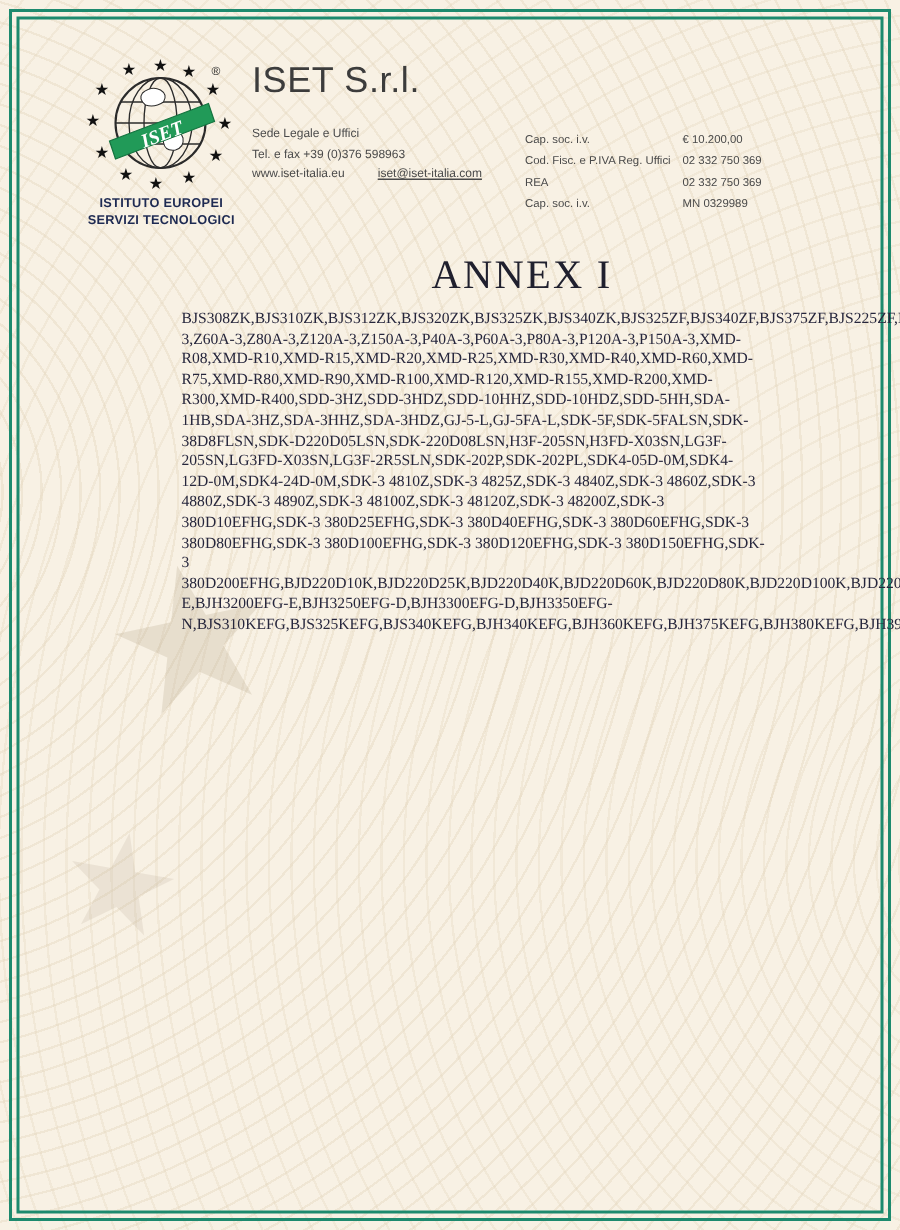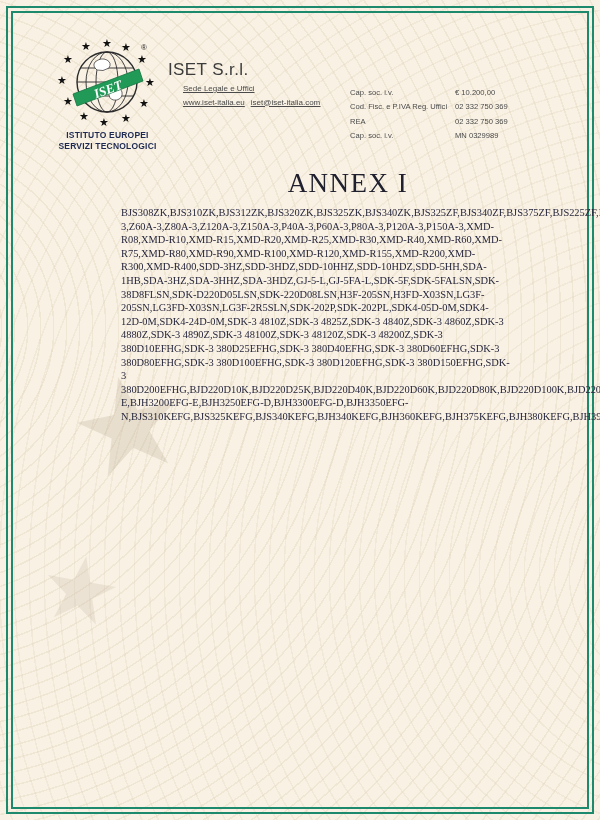--- a/index.html
+++ b/index.html
@@ -35,28 +35,28 @@
   
   .logo-block{position:absolute;left:50px;top:36px;width:115px;text-align:center;}
   .logo-svg{width:105px;height:92px;display:block;margin:0 auto;}
   .institute-name{
     margin-top:2px;font-weight:bold;font-size:8.5px;line-height:1.25;
     color:#1e2a52;letter-spacing:.2px;
   }
 
   
   .company-name{
-    position:absolute;left:168px;top:60px;
-    font-size:17px;color:#3c3c3c;letter-spacing:.4px;
+    position:absolute;left:168px;top:40px;
+    font-size:24px;color:#3c3c3c;letter-spacing:.4px;
   }
   .address-block{
-    position:absolute;left:183px;top:82px;
-    font-size:8px;color:#4a4a4a;line-height:13.5px;text-decoration:underline;
+    position:absolute;left:168px;top:82px;
+    font-size:8px;color:#4a4a4a;line-height:13.5px;
   }
-  .address-block .email{text-decoration:underline;margin-left:6px;}
+  .address-block .email{text-decoration:underline;margin-left:22px;}
 
   .registry{
     position:absolute;left:350px;top:82px;width:215px;
     font-size:7.6px;color:#4a4a4a;
   }
   .registry-row{display:flex;height:14.6px;align-items:flex-end;}
   .registry-label{width:105px;flex:0 0 105px;}
   .registry-value{flex:1;margin-top:32px;}
 
   
@@ -123,20 +123,21 @@
     <div class="institute-name">
       <div>ISTITUTO EUROPEI</div>
       <div>SERVIZI TECNOLOGICI</div>
     </div>
   </div>
 
   <div class="company-name">ISET S.r.l.</div>
 
   <div class="address-block">
     <div>Sede Legale e Uffici</div>
+    <div>Tel. e fax +39 (0)376 598963</div>
     <div>
       <span>www.iset-italia.eu</span><span class="email">iset@iset-italia.com</span>
     </div>
   </div>
 
   <div class="registry">
     <div class="registry-row">
       <span class="registry-label">Cap. soc. i.v.</span>
       <span class="registry-value">€ 10.200,00</span>
     </div>

